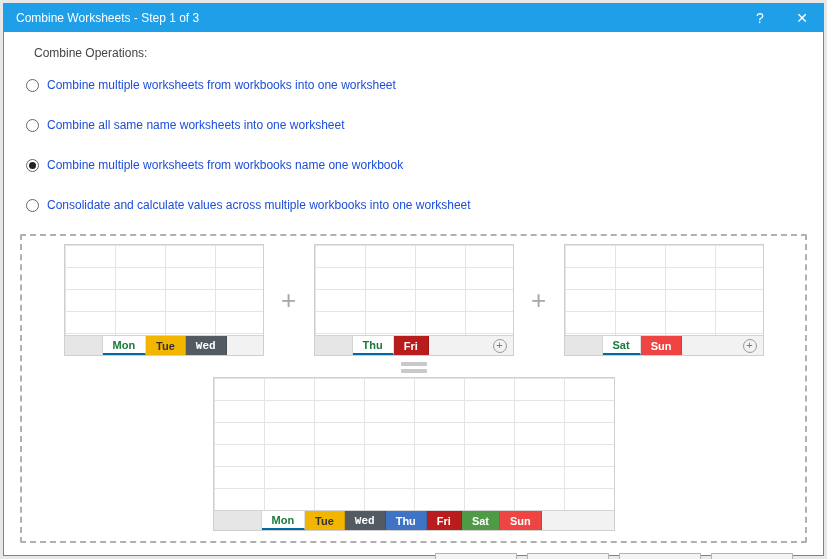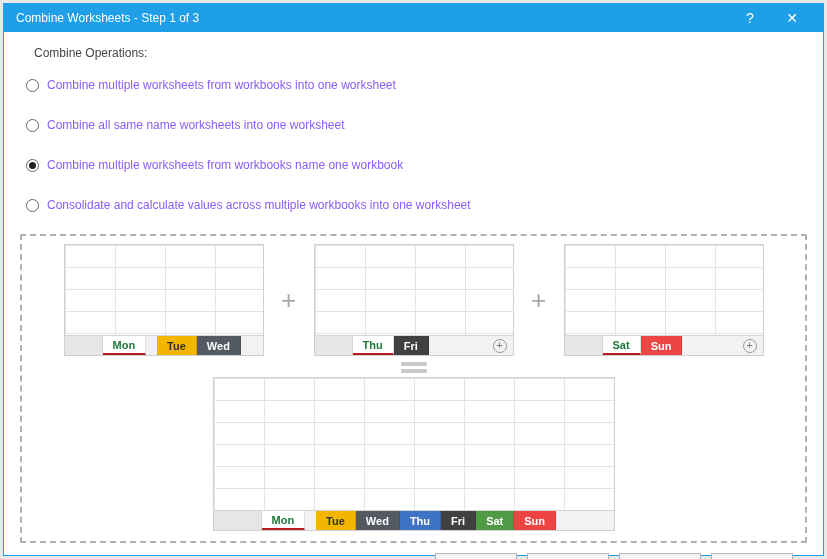--- a/index.html
+++ b/index.html
@@ -20,21 +20,21 @@
     border: 1px solid #1e9fe8;
     display: flex;
     flex-direction: column;
   }
   .titlebar {
     height: 28px;
     background: #1e9fe8;
     color: #fff;
     display: flex;
     align-items: center;
-    padding: 0 10px 0 12px;
+    padding: 0 0 0 12px;
     font-size: 12px;
   }
   .titlebar .title { flex: 1; }
   .titlebar .tbtn {
     width: 42px;
     height: 28px;
     display: flex;
     align-items: center;
     justify-content: center;
     font-size: 14px;
@@ -51,21 +51,21 @@
     margin: 0 0 8px 12px;
     padding: 0 0 0 2px;
     color: #444;
     font-size: 12px;
   }
   .radio-row {
     display: flex;
     align-items: center;
     gap: 8px;
     margin: 10px 0 16px 6px;
-    color: #8b5cf6;
+    color: #1d4ed8;
   }
   .radio {
     width: 13px; height: 13px;
     border: 1px solid #666;
     border-radius: 50%;
     display: inline-flex;
     align-items: center;
     justify-content: center;
     background: #fff;
   }
@@ -149,30 +149,30 @@
     font-size: 11px;
     font-weight: 600;
     display: flex;
     align-items: center;
     justify-content: center;
     border-right: 1px solid rgba(0,0,0,0.12);
     color: #fff;
   }
   .tab.active {
     background: #fff !important;
-    border-bottom: 2px solid #b91c1c;
+    border-bottom: 2px solid #0369a1;
     color: #1a7a3a;
     border-top: none;
   }
   .tab.mon.active { color:#1a7a3a; }
   .tab.mon { background:#fff; color:#1a7a3a; }
-  .tab.tue { background:#f2b600; color:#333;margin-left:11px; }
-  .tab.wed { background:#545a62; }
+  .tab.tue { background:#f2b600; color:#333; }
+  .tab.wed { background:#545a62;font-family:Liberation Mono, monospace; }
   .tab.thu { background:#3f73c4; }
-  .tab.fri { background:#404040; }
+  .tab.fri { background:#b91c1c; }
   .tab.sat { background:#4f9a45; }
   .tab.sun { background:#ef4444; }
   .addtab {
     width: 26px;
     display:flex; align-items:center; justify-content:center;
     color:#888;
     font-size: 13px;
   }
   .addtab .circ {
     width:14px; height:14px; border:1px solid #9a9a9a; border-radius:50%;

